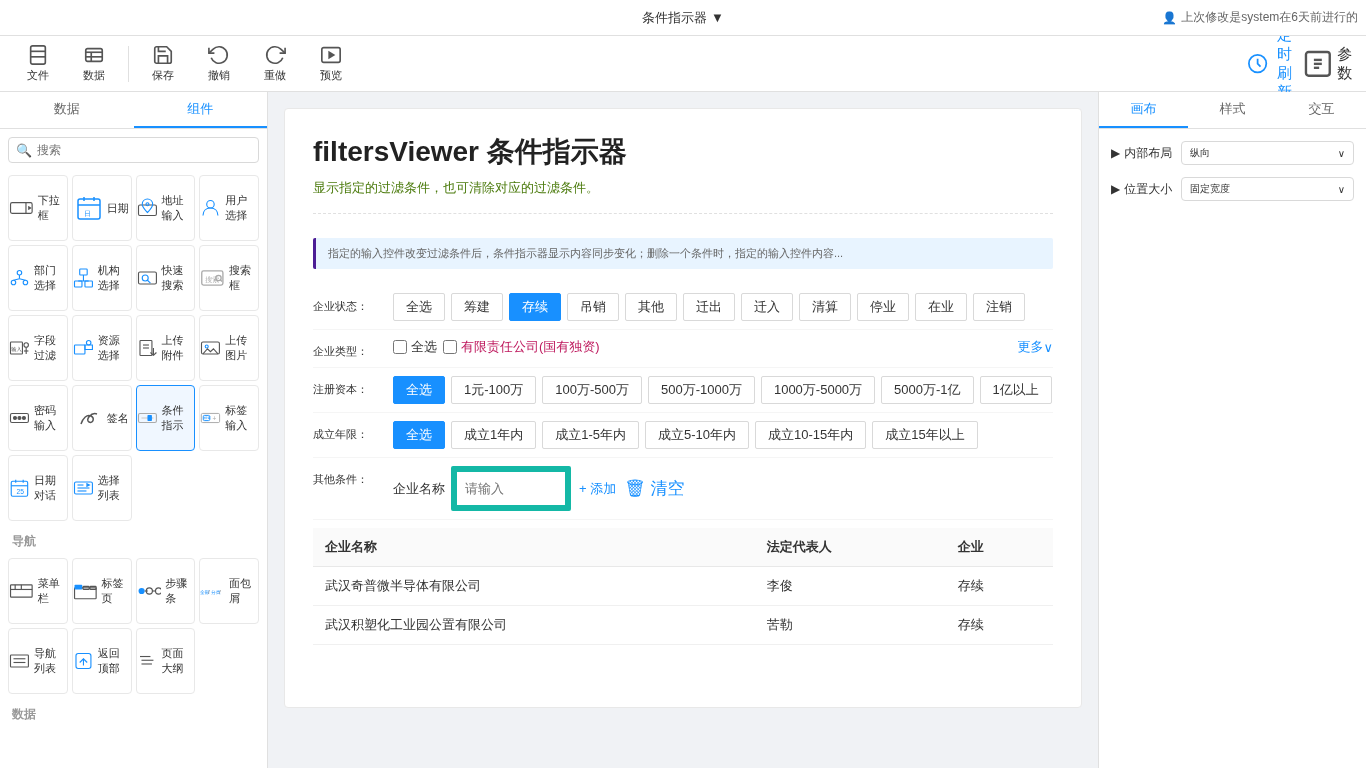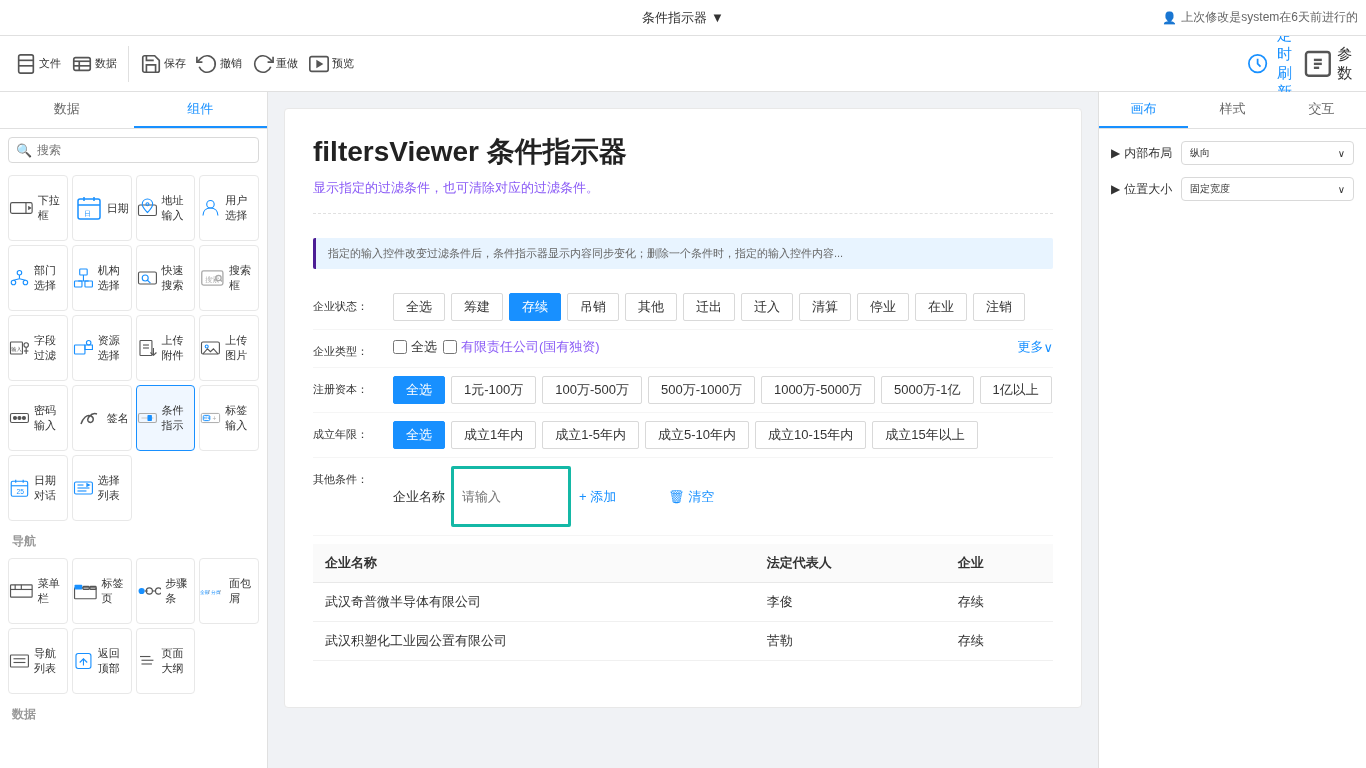--- a/index.html
+++ b/index.html
@@ -20,21 +20,21 @@
       font-size: 12px; color: #666;
     }
 
     
     .toolbar {
       display: flex; align-items: center; height: 56px;
       background: #fff; border-bottom: 1px solid #e0e0e0;
       padding: 0 12px; gap: 4px;
     }
     .toolbar-btn {
-      display: flex; align-items: center; justify-content: center;
+      display: flex; flex-direction: column; align-items: center; justify-content: center;
       width: 52px; height: 48px; border: none; background: transparent; cursor: pointer;
       font-size: 11px; color: #333; gap: 2px; border-radius: 3px;
     }
     .toolbar-btn svg { width: 22px; height: 22px; }
     .toolbar-divider { width: 1px; height: 36px; background: #e0e0e0; margin: 0 4px; }
     .toolbar-right { margin-left: auto; display: flex; align-items: center; gap: 4px; }
     .toolbar-right-btn {
       display: flex; flex-direction: row; align-items: center; justify-content: center;
       width: 52px; height: 48px; border: none; background: transparent; cursor: pointer;
       font-size: 15px; color: #333; gap: 2px; border-radius: 3px;
@@ -100,21 +100,21 @@
 
     
     .center-content {
       flex: 1; overflow-y: auto; background: #f0f2f5; padding: 16px;
     }
     .content-card {
       background: #fff; border-radius: 4px; padding: 24px 28px;
       border: 1px solid #e8e8e8; min-height: 600px;
     }
     .page-title { font-size: 28px; font-weight: bold; color: #222; margin-bottom: 8px; }
-    .page-desc { font-size: 13px; color: #8b5cf6; margin-bottom: 24px; border-bottom: 1px dashed #e0e0e0; padding-bottom: 16px; }
+    .page-desc { font-size: 13px; color: #4d7c0f; margin-bottom: 24px; border-bottom: 1px dashed #e0e0e0; padding-bottom: 16px; }
 
     .section-title { font-size: 18px; font-weight: bold; color: #222; margin-bottom: 16px; }
     .hint-box {
       background: #e8f4ff; border-left: 3px solid #4c1d95; padding: 8px 12px;
       font-size: 11px; color: #666; margin-bottom: 16px; border-radius: 2px;
       white-space: nowrap; overflow: hidden; text-overflow: ellipsis;
     }
     .filter-row { display: flex; align-items: flex-start; margin-bottom: 0; padding: 8px 0; border-bottom: 1px solid #f5f5f5; }
     .filter-label { width: 80px; font-size: 11px; color: #333; padding-top: 6px; flex-shrink: 0; }
     .filter-content { flex: 1; display: flex; flex-wrap: wrap; gap: 6px; }
@@ -128,25 +128,25 @@
 
     .checkbox-item { display: flex; align-items: center; gap: 4px; font-size: 13px; }
     .checkbox-item input { width: 14px; height: 14px; cursor: pointer; }
 
     .more-link { color: #1890ff; font-size: 13px; cursor: pointer; display: flex; align-items: center; }
 
     .other-row { display: flex; align-items: center; gap: 8px; }
     .other-input-wrap { display: flex; align-items: center; gap: 6px; }
     .other-input-label { font-size: 13px; color: #333; }
     .other-input {
-      padding: 20px 8px; border: 3px solid #14b8a6; border-radius: 2px;
+      padding: 9px 8px; border: 6px solid #14b8a6; border-radius: 2px;
       font-size: 13px; width: 120px; outline: none;
     }
     .add-btn { color: #1890ff; font-size: 13px; cursor: pointer; display: flex; align-items: center; gap: 2px; }
-    .clear-btn { color: #1890ff; font-size: 13px; cursor: pointer; display: flex; align-items: center; gap: 2px; margin-left: 44px; }
+    .clear-btn { color: #1890ff; font-size: 17px; cursor: pointer; display: flex; align-items: center; gap: 2px; }
 
     
     .data-table { width: 100%; border-collapse: collapse; margin-top: 8px; }
     .data-table th {
       text-align: left; padding: 10px 12px; background: #fafafa;
       border-bottom: 1px solid #e8e8e8; font-size: 13px; font-weight: bold; color: #333;
     }
     .data-table td {
       padding: 10px 12px; border-bottom: 1px solid #f0f0f0; font-size: 13px; color: #333;
     }
@@ -512,21 +512,21 @@
 
       <div class="filter-row">
         <div class="filter-label">企业类型：</div>
         <div class="filter-content" style="align-items:center;">
           <label class="checkbox-item">
             <input type="checkbox" style="">
             <span>全选</span>
           </label>
           <label class="checkbox-item">
             <input type="checkbox" style="">
-            <span style="color:#8b5cf6;">有限责任公司(国有独资)</span>
+            <span style="color:#be185d;">有限责任公司(国有独资)</span>
           </label>
           <div style="flex:1;"></div>
           <span class="more-link">
             <span>更多</span>
             <span>∨</span>
           </span>
         </div>
       </div>
 
       <div class="filter-row">

